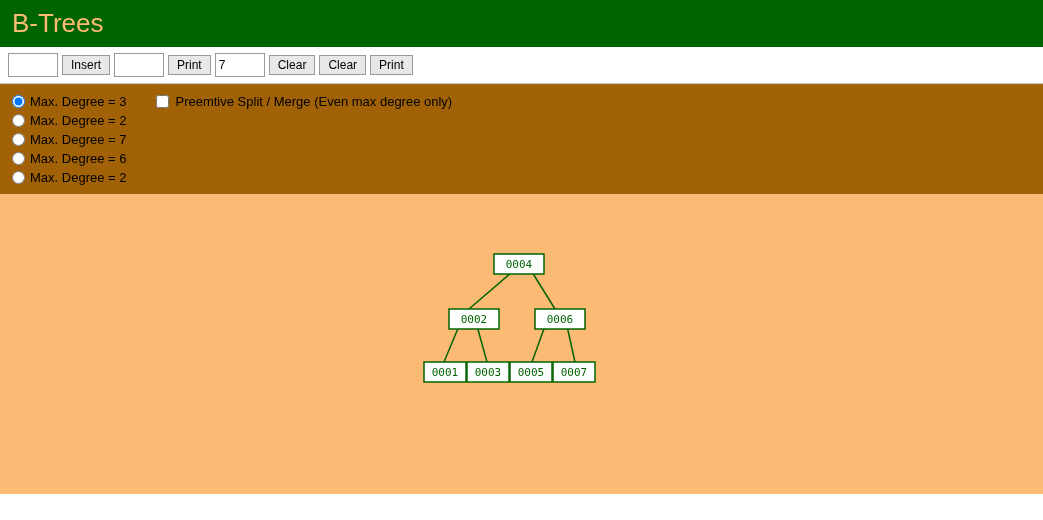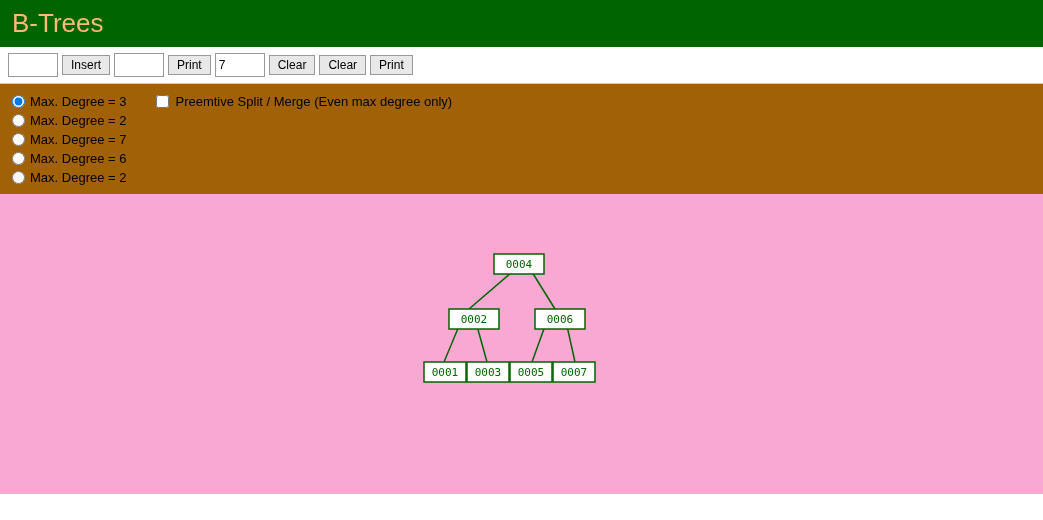--- a/index.html
+++ b/index.html
@@ -70,21 +70,21 @@
     .preemtive-option {
       display: flex;
       align-items: center;
       gap: 6px;
       font-size: 13px;
       padding-top: 2px;
     }
     .preemtive-option input[type="checkbox"] { cursor: pointer; }
 
     #canvas-area {
-      background: #f9a8d4;
+      background: #fdba74;
       min-height: 300px;
       position: relative;
       padding: 10px;
     }
 
     
     #tree-svg {
       display: block;
       margin: 0 auto;
     }

